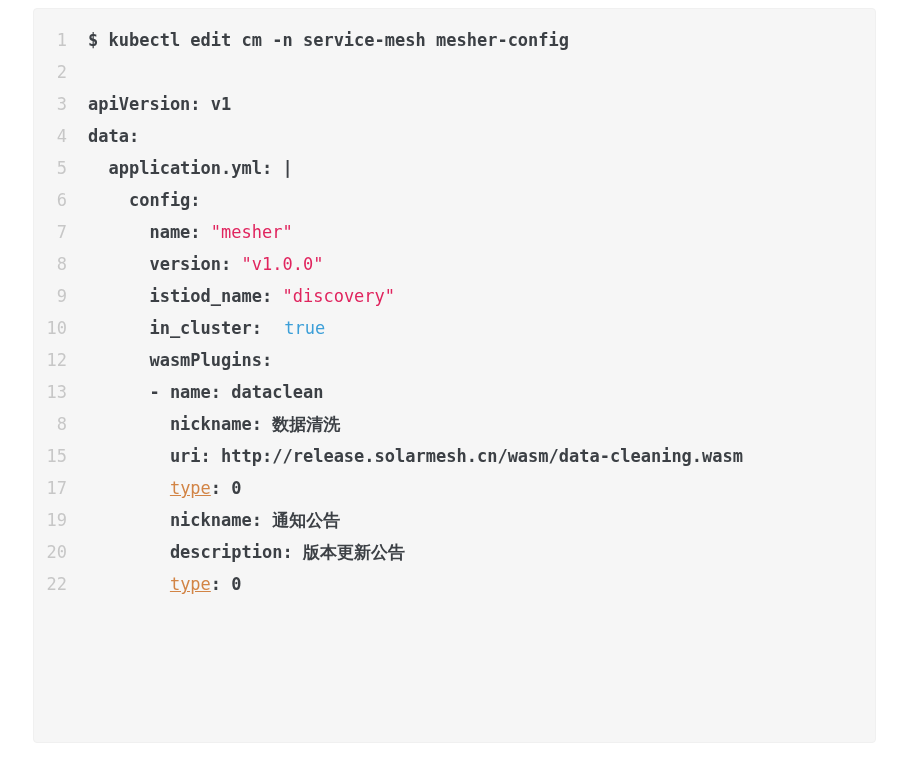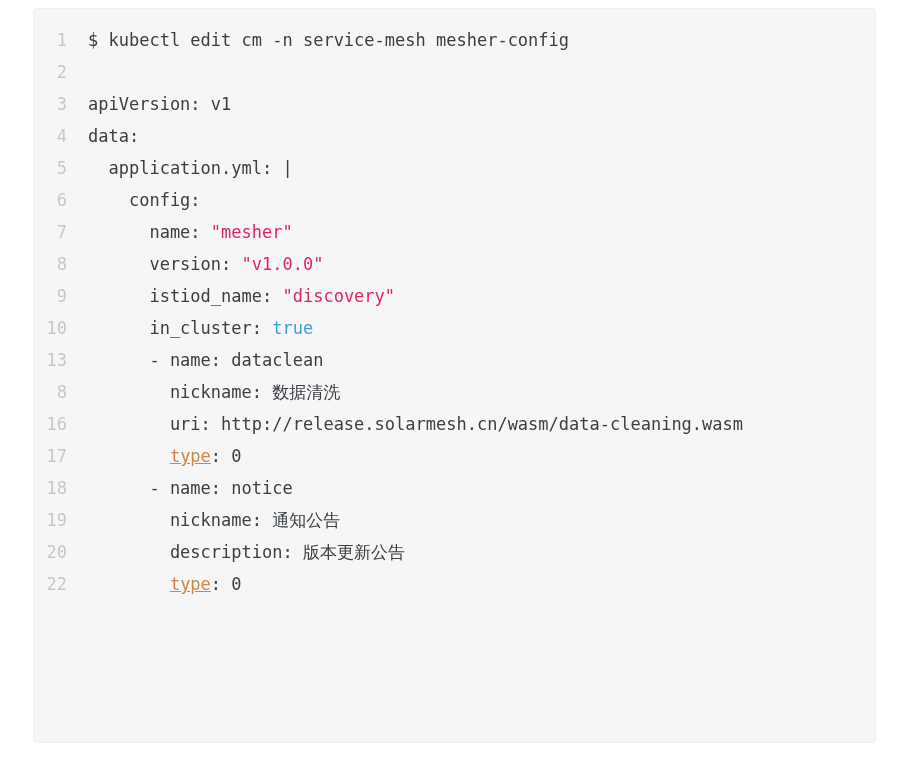--- a/index.html
+++ b/index.html
@@ -38,23 +38,23 @@
     margin-right: 21px;
     text-align: right;
     color: var(--num-fg, #c7c7c7);
     user-select: none;
     white-space: pre;
   }
   .code {
     white-space: pre;
     flex: 1 1 auto;
   }
-  .seg.plain   { color: var(--code-fg, #3c4045); }
+  .seg.plain   { color: var(--code-fg, #3c4045); font-weight: bold; }
   .seg.string  { color: var(--str-fg, #e0245e); }
-  .seg.literal { color: var(--lit-fg, #3c9fd8); }
+  .seg.literal { color: var(--lit-fg, #3c9fd8); margin-left: 12px; }
   .seg.keyword { color: var(--kw-fg, #d28445); text-decoration: underline; }
 </style>
 </head>
 <body>
 
 <div class="page">
   <figure class="code-block" id="code-block">
   <div class="line">
     <span class="num">1</span>
     <span class="code"><span class="seg plain">$ kubectl edit cm -n service-mesh mesher-config</span></span>
@@ -99,46 +99,46 @@
     <span class="num">9</span>
     <span class="code"><span class="seg plain">      istiod_name: </span><span class="seg string">"discovery"</span></span>
   </div>
 
   <div class="line">
     <span class="num">10</span>
     <span class="code"><span class="seg plain">      in_cluster: </span><span class="seg literal">true</span></span>
   </div>
 
 
+  <div class="line">
+    <span class="num">12</span>
+    <span class="code"><span class="seg plain">      wasmPlugins:</span></span>
+  </div>
 
   <div class="line">
     <span class="num">13</span>
     <span class="code"><span class="seg plain">      - name: dataclean</span></span>
   </div>
 
   <div class="line">
     <span class="num">8</span>
     <span class="code"><span class="seg plain">        nickname: 数据清洗</span></span>
   </div>
 
 
   <div class="line">
-    <span class="num">16</span>
+    <span class="num">15</span>
     <span class="code"><span class="seg plain">        uri: http://release.solarmesh.cn/wasm/data-cleaning.wasm</span></span>
   </div>
 
   <div class="line">
     <span class="num">17</span>
     <span class="code"><span class="seg plain">        </span><span class="seg keyword">type</span><span class="seg plain">: 0</span></span>
   </div>
 
-  <div class="line">
-    <span class="num">18</span>
-    <span class="code"><span class="seg plain">      - name: notice</span></span>
-  </div>
 
   <div class="line">
     <span class="num">19</span>
     <span class="code"><span class="seg plain">        nickname: 通知公告</span></span>
   </div>
 
   <div class="line">
     <span class="num">20</span>
     <span class="code"><span class="seg plain">        description: 版本更新公告</span></span>
   </div>

